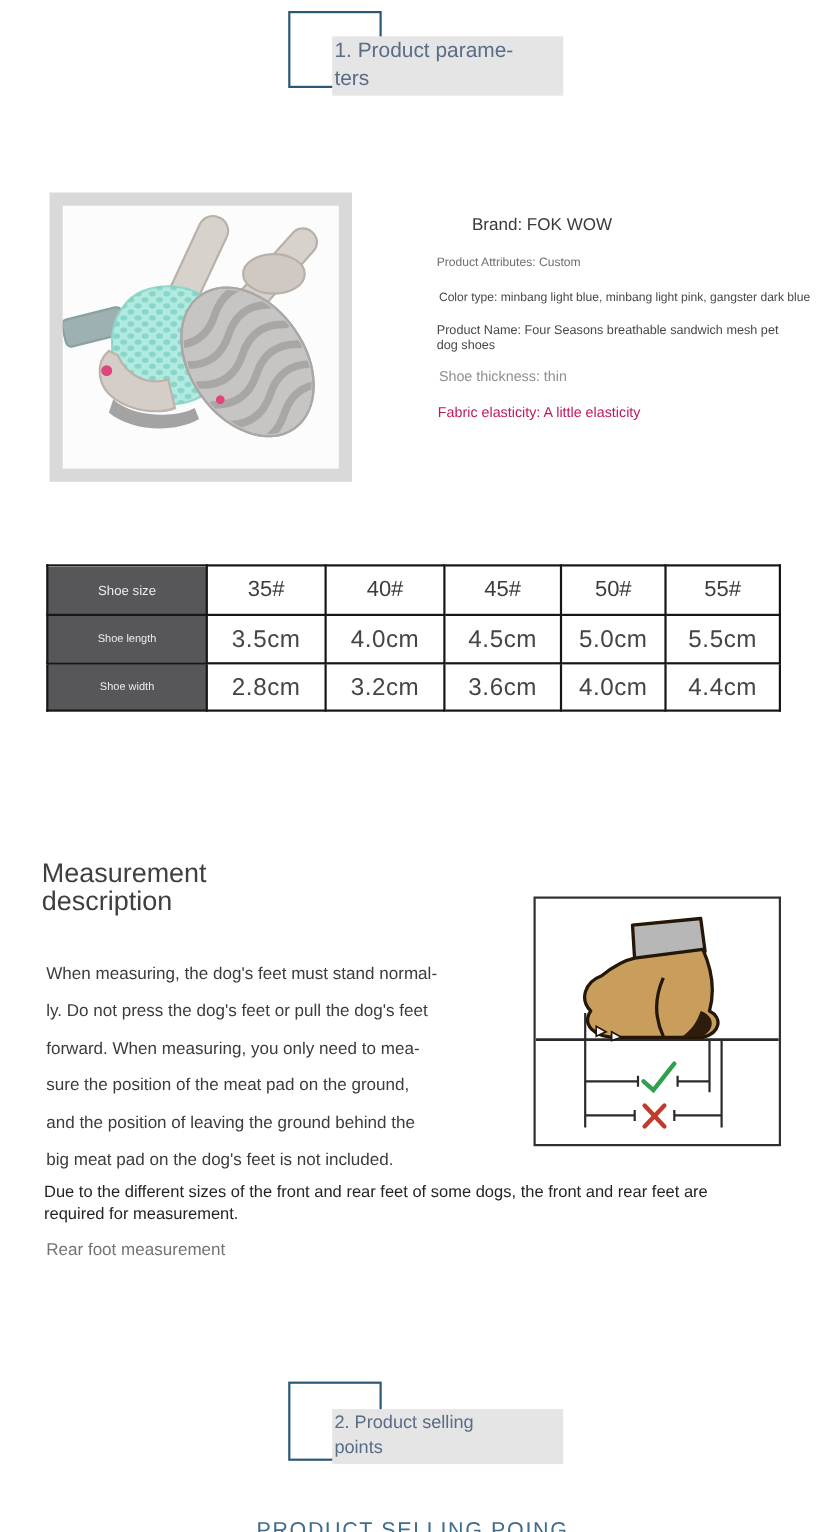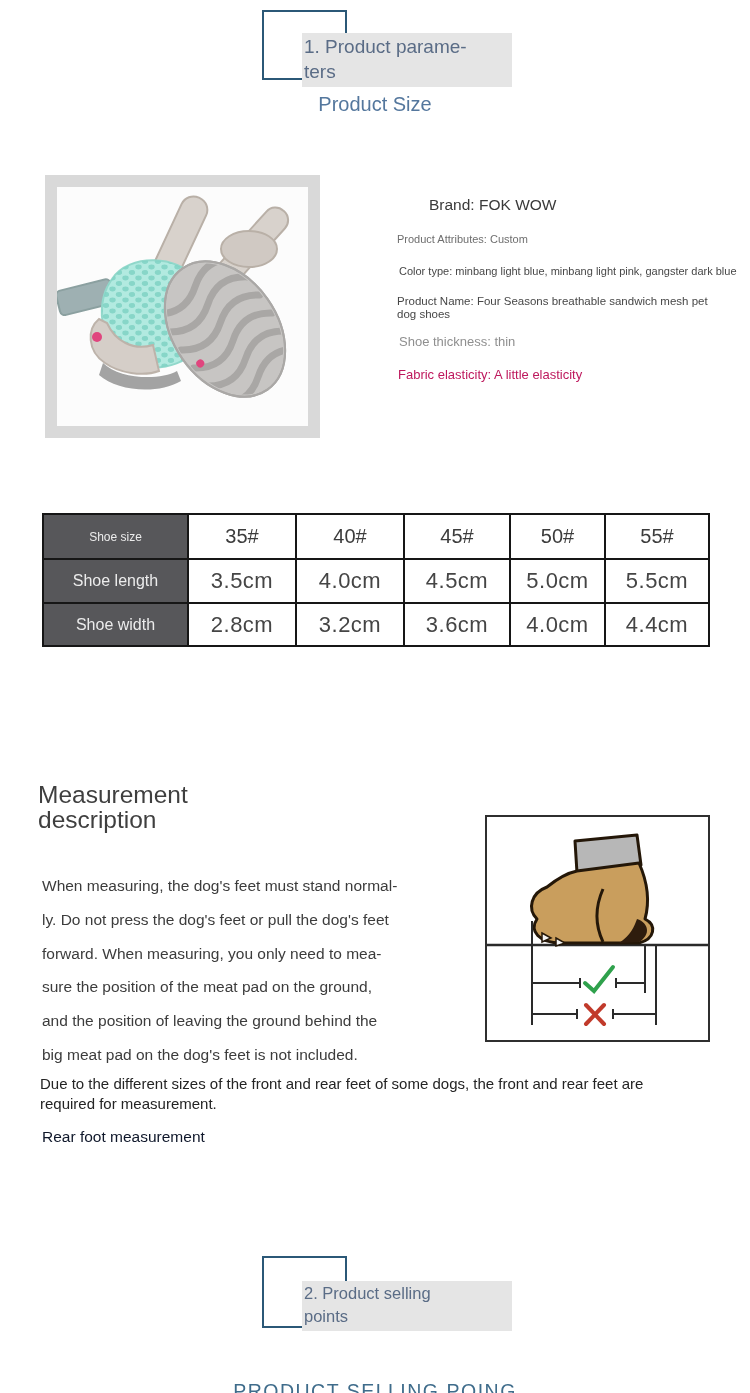--- a/index.html
+++ b/index.html
@@ -50,21 +50,21 @@
     position:absolute; left:42px; top:513px; width:666px;
     border-collapse:collapse; table-layout:fixed;
   }
   .size-table th, .size-table td {
     border:2px solid #161616; text-align:center; font-weight:normal;
     overflow:hidden; padding:0;margin-top:28px;
   }
   .size-table th { background:#57575a; color:#ececec; }
   .r0 { height:45px; } .r1 { height:44px; } .r2 { height:43px; } .r3 { height:46px; }
   .r0 th { font-size:12px; }
-  .r1 th, .r2 th { font-size:16px; }
+  .r1 th, .r2 th { font-size:10px; }
   .r3 th { font-size:11.5px; text-align:left; padding-left:20px; line-height:13px; }
   .r0 td { font-size:20px; color:#3c3c3c;border-radius:18px; }
   .r1 td, .r2 td { font-size:22px; color:#454545; letter-spacing:0.5px; }
   .r3 td { font-size:13px; color:#333; }
   .r3 td:nth-child(3) { font-size:12px; }
   .r3 td:nth-child(4) { font-size:14px; color:#6a6a6a; }
   .r3 td:nth-child(5) { font-size:15px; }
   .r3 td:nth-child(6) { font-size:12px; }
 
   
@@ -75,38 +75,37 @@
   .m-body {
     position:absolute; left:42px; top:869px; width:440px;
     font-size:15.5px; line-height:33.8px; color:#3c3c3c; white-space:pre-line;
   }
   .m-note {
     position:absolute; left:40px; top:1074px; width:705px;
     font-size:15px; line-height:19.5px; color:#242424; white-space:pre-line;
   }
   .m-rear {
     position:absolute; left:42px; top:1128px;
-    font-size:15.5px; color:#0f172a;
+    font-size:15.5px; color:#737373;
   }
   .diagram {
     position:absolute; left:485px; top:815px; width:225px; height:227px;
     border:2px solid #2f2f2f; background:#fff;
   }
   .diagram svg { width:100%; height:100%; display:block; }
 </style>
 </head>
 <body>
 
 <div class="page">
 
   <div class="num-box box1">
     <div class="num-label">1. Product parame-
 ters</div>
   </div>
-  <div class="subtitle subtitle-top">Product Size</div>
 
   <div class="photo">
     <div class="photo-inner">
       <svg viewBox="0 0 251 239" preserveAspectRatio="xMidYMid meet">
         <defs>
           <pattern id="mesh" width="13" height="11" patternUnits="userSpaceOnUse">
             <ellipse cx="3.5" cy="3" rx="3.2" ry="2.4" fill="#7fd2c4"></ellipse>
             <ellipse cx="10" cy="8.5" rx="3.2" ry="2.4" fill="#7fd2c4"></ellipse>
           </pattern>
           <clipPath id="soleclip">

